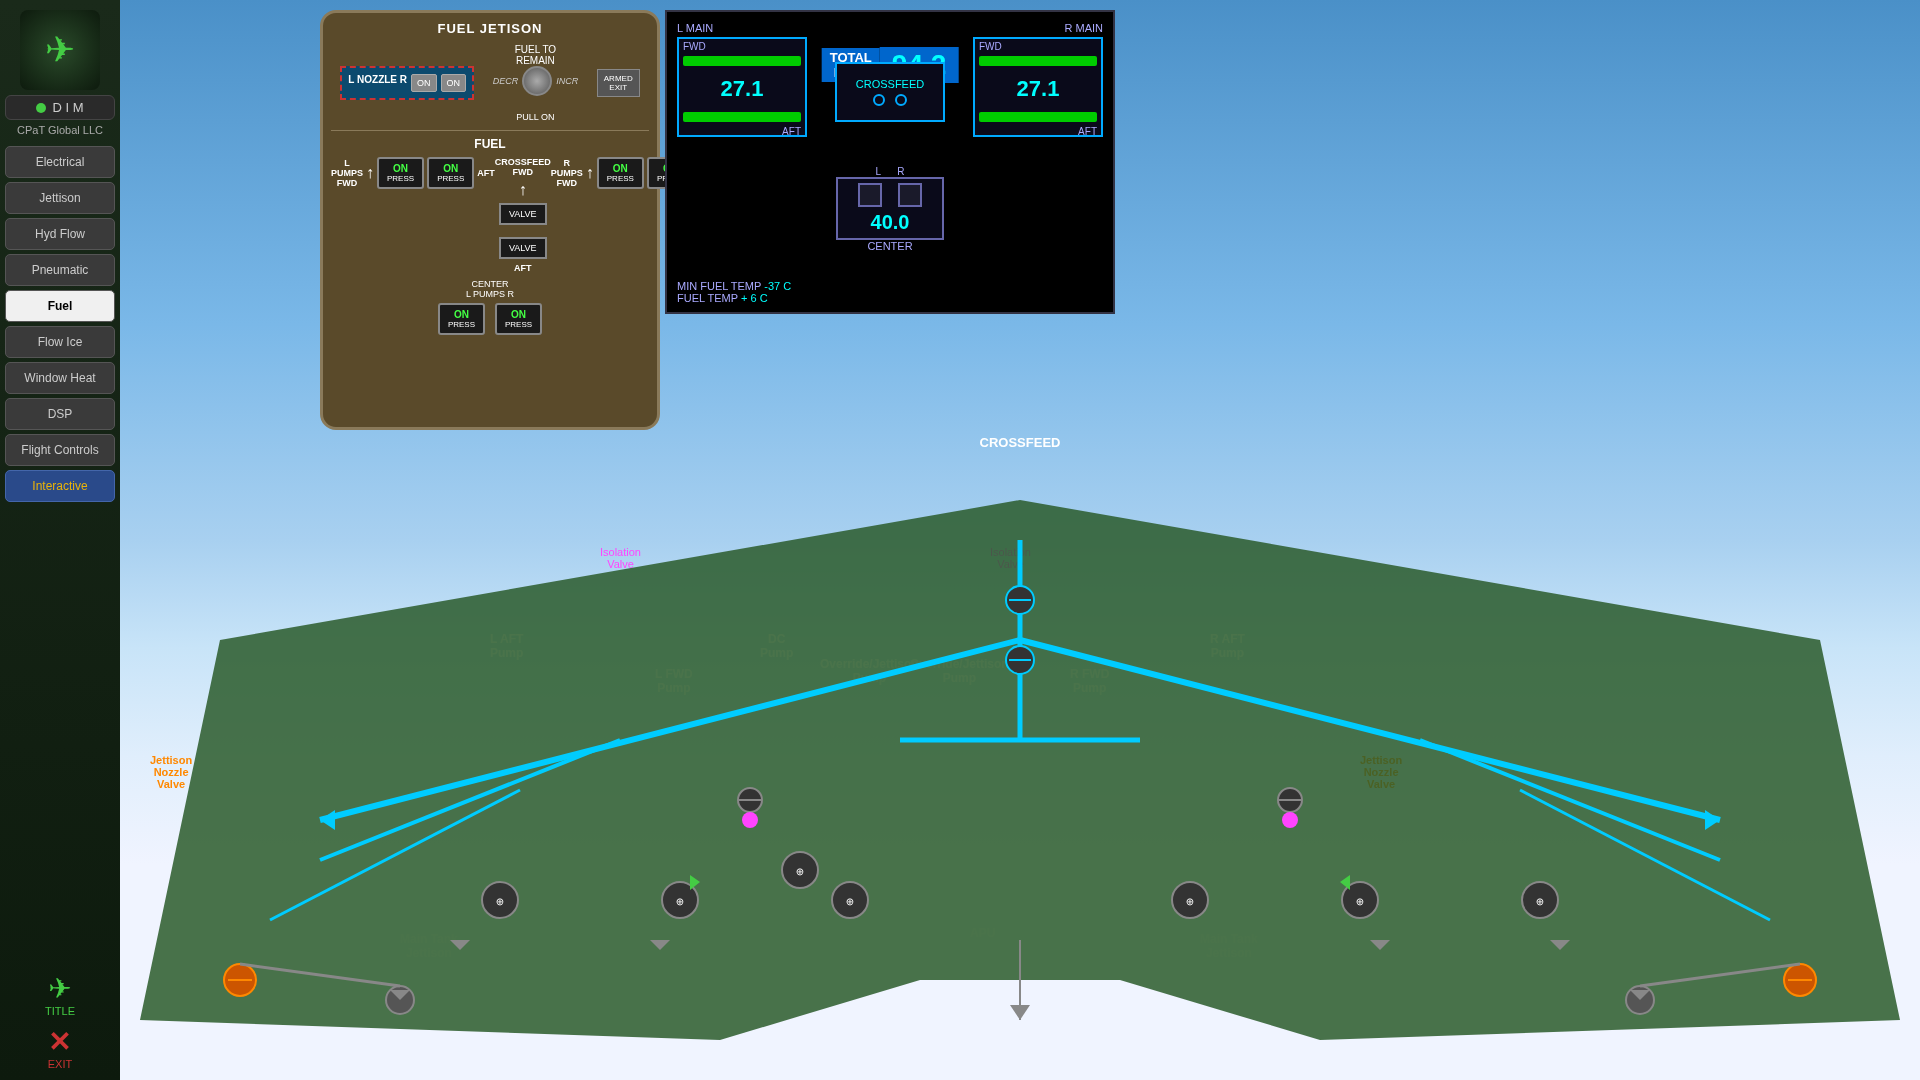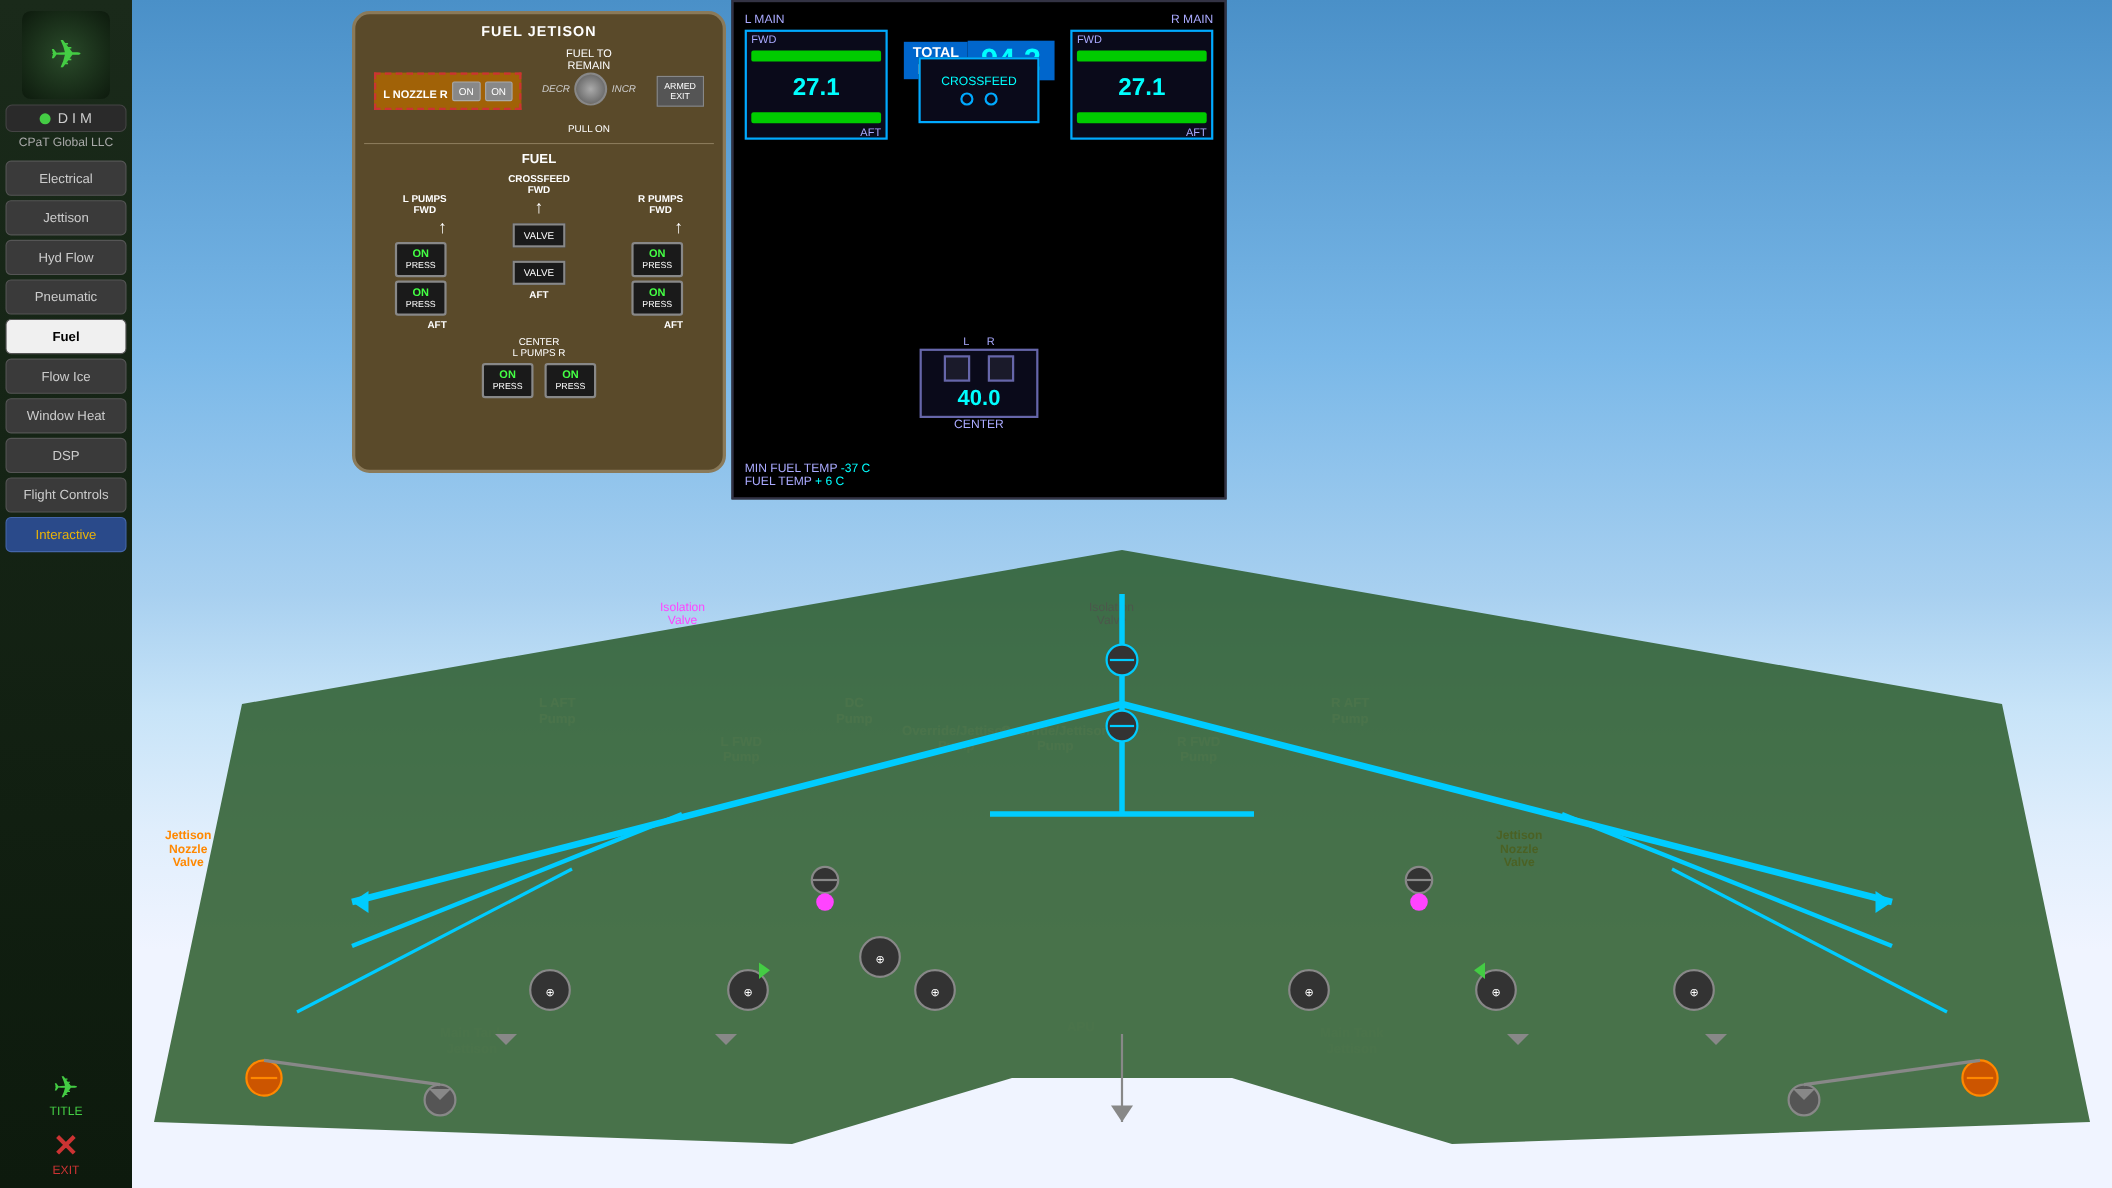--- a/index.html
+++ b/index.html
@@ -154,24 +154,24 @@
       letter-spacing: 1px;
     }
     .jetison-top {
       display: flex;
       align-items: center;
       justify-content: space-around;
       margin-bottom: 8px;
     }
     .nozzle-box {
       border: 2px dashed #cc3333;
-      background: #a16207;
+      background: #0c4a6e;
       padding: 6px;
       display: flex;
-      align-items: flex-end;
+      align-items: flex-start;
       gap: 4px;
     }
     .nozzle-label {
       color: #ffffff;
       font-size: 10px;
       font-weight: bold;
     }
     .small-btn {
       background: #888;
       border: 1px solid #aaa;
@@ -219,24 +219,23 @@
       font-weight: bold;
       margin-bottom: 6px;
     }
     .pumps-row {
       display: flex;
       justify-content: space-around;
       align-items: flex-start;
     }
     .pump-column {
       display: flex;
-      flex-direction: column;
-      align-items: flex-end;
+      flex-direction: row;
+      align-items: center;
       gap: 3px;
-      margin-top: 19px;
     }
     .pump-label {
       color: #fff;
       font-size: 9px;
       text-align: center;
       font-weight: bold;
     }
     .pump-btn {
       background: #1a1a1a;
       border: 2px solid #888;
@@ -274,24 +273,24 @@
     }
     .center-pump-label {
       color: #fff;
       font-size: 9px;
       text-align: center;
     }
 
     
     .fuel-eicas {
       position: absolute;
-      top: 0;
+      top: 10px;
       left: 545px;
       width: 450px;
-      height: 454px;
+      height: 304px;
       background: #000000;
       border: 2px solid #334;
       z-index: 5;
     }
     .eicas-total {
       position: absolute;
       top: 35px;
       left: 50%;
       transform: translateX(-50%);
       text-align: center;

